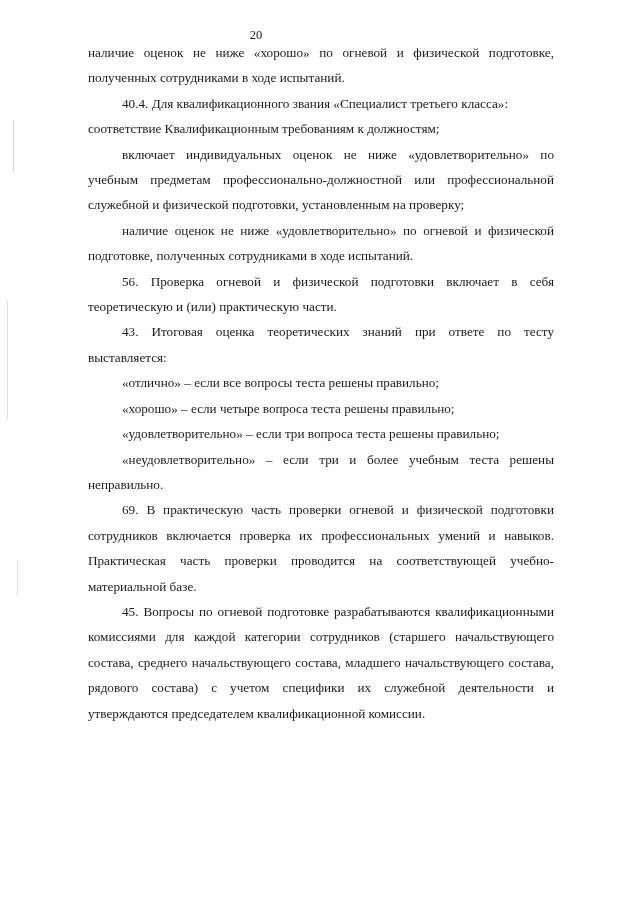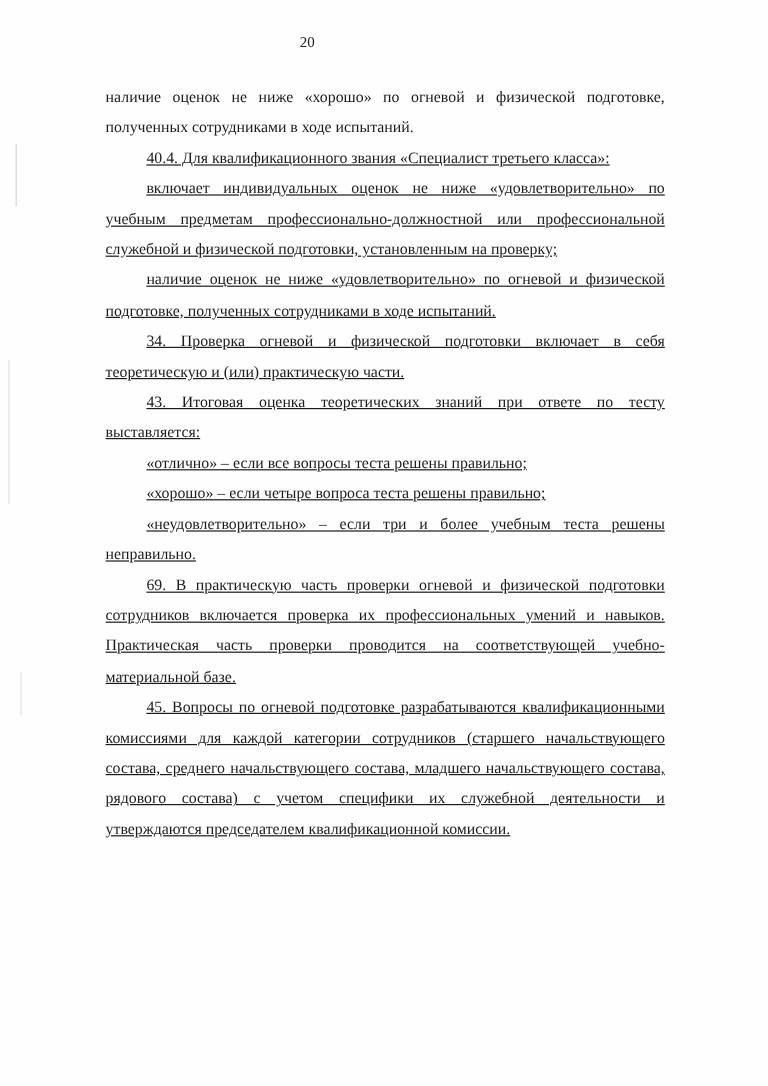--- a/index.html
+++ b/index.html
@@ -50,59 +50,60 @@
     position: absolute;
     top: 28px;
     left: 0;
     width: 512px;
     text-align: center;
     font-size: 12.5px;
     color: #202020;
   }
   .content {
     position: absolute;
-    top: 68px;
+    top: 40px;
     left: 88px;
     width: 466px;
   }
   p.para {
     margin: 0;
     font-size: 13.2px;
     line-height: 25.4px;
     text-align: justify;
     text-justify: inter-word;
     color: #1b1b1b;
     hyphens: none;
   }
   p.indent {
     text-indent: 34px;
-    text-decoration: underline;
   }
   p.noindent {
     text-indent: 0;
   }
 </style>
 </head>
 <body>
 
 <div class="page">
 
   <div class="scan-mark-1"></div>
   <div class="scan-mark-2"></div>
   <div class="scan-mark-3"></div>
 
   <div class="page-number">20</div>
 
   <div class="content">
     <p class="para noindent">наличие оценок не ниже «хорошо» по огневой и физической подготовке, полученных сотрудниками в ходе испытаний.</p>
     <p class="para indent">40.4. Для квалификационного звания  «Специалист третьего класса»:</p>
+    <p class="para noindent">соответствие Квалификационным требованиям к должностям;</p>
     <p class="para indent">включает индивидуальных оценок не ниже «удовлетворительно» по учебным предметам профессионально-должностной или профессиональной служебной и физической подготовки, установленным на проверку;</p>
     <p class="para indent">наличие оценок не ниже «удовлетворительно» по огневой и физической подготовке, полученных сотрудниками в ходе испытаний.</p>
-    <p class="para indent">34. Проверка огневой и физической подготовки включает в себя теоретическую и (или) практическую части.</p>
+    <p class="para indent">56. Проверка огневой и физической подготовки включает в себя теоретическую и (или) практическую части.</p>
     <p class="para indent">43. Итоговая оценка теоретических знаний при ответе по тесту выставляется:</p>
     <p class="para indent">«отлично» – если все вопросы теста решены правильно;</p>
     <p class="para indent">«хорошо» – если четыре вопроса теста решены правильно;</p>
+    <p class="para indent">«удовлетворительно» – если три вопроса теста решены правильно;</p>
     <p class="para indent">«неудовлетворительно» – если три и более учебным теста решены неправильно.</p>
     <p class="para indent">69. В практическую часть проверки огневой и физической подготовки сотрудников включается проверка их профессиональных умений и навыков. Практическая часть проверки проводится на соответствующей учебно-материальной базе.</p>
     <p class="para indent">45. Вопросы по огневой подготовке разрабатываются квалификационными комиссиями для каждой категории сотрудников (старшего начальствующего состава, среднего начальствующего состава, младшего начальствующего состава, рядового состава) с учетом специфики их служебной деятельности и утверждаются председателем квалификационной комиссии.</p>
   </div>
 
 </div>
 
 </body></html>

